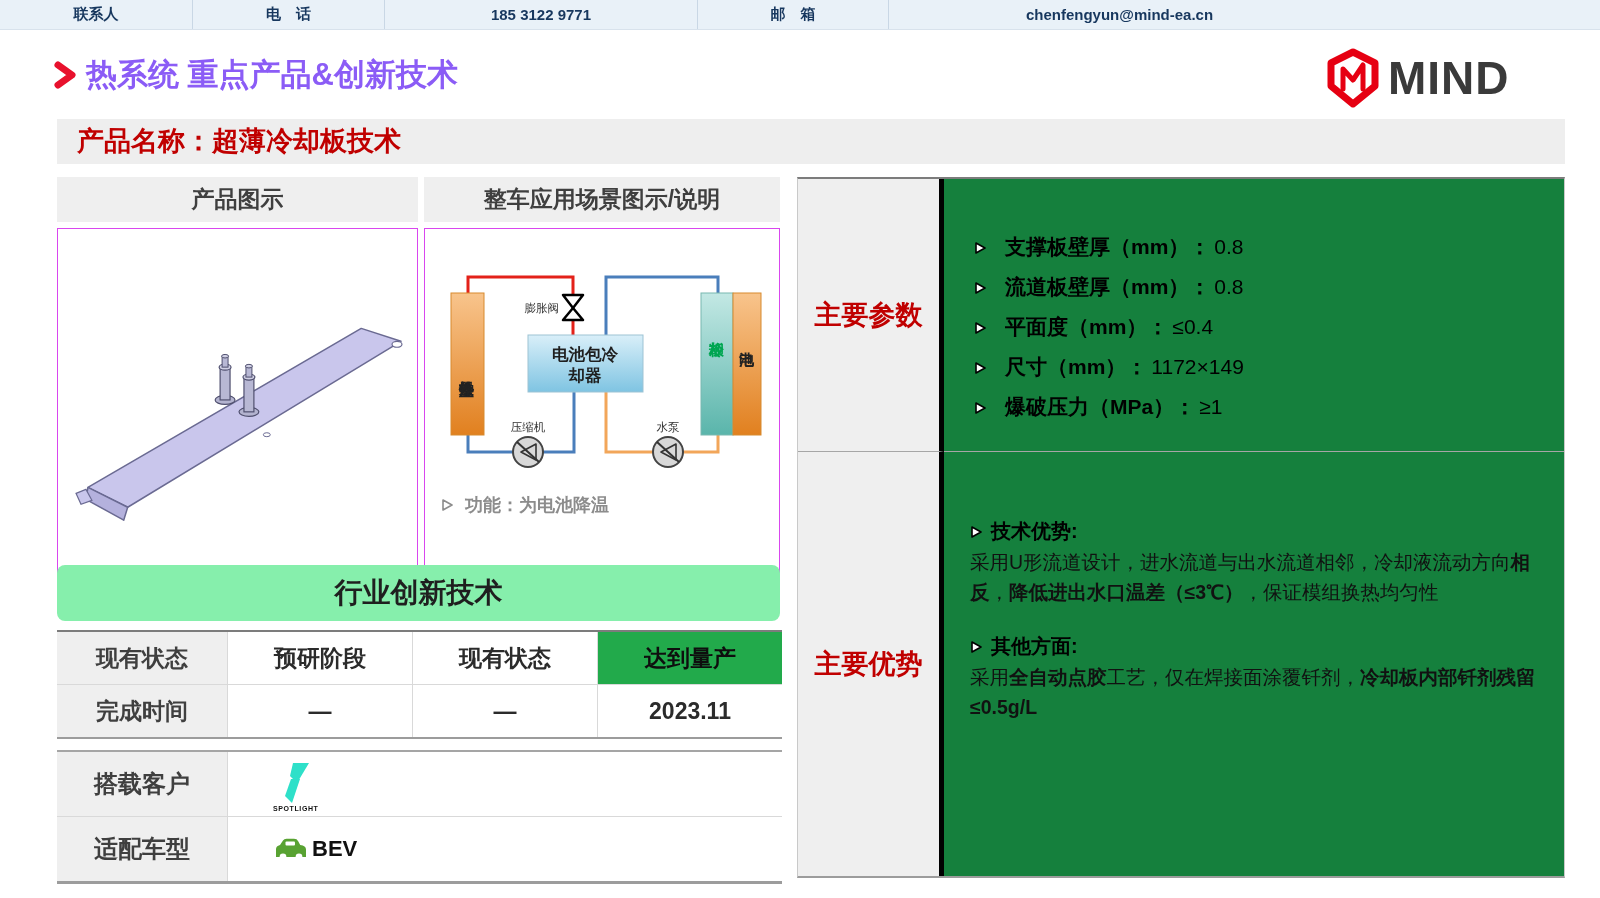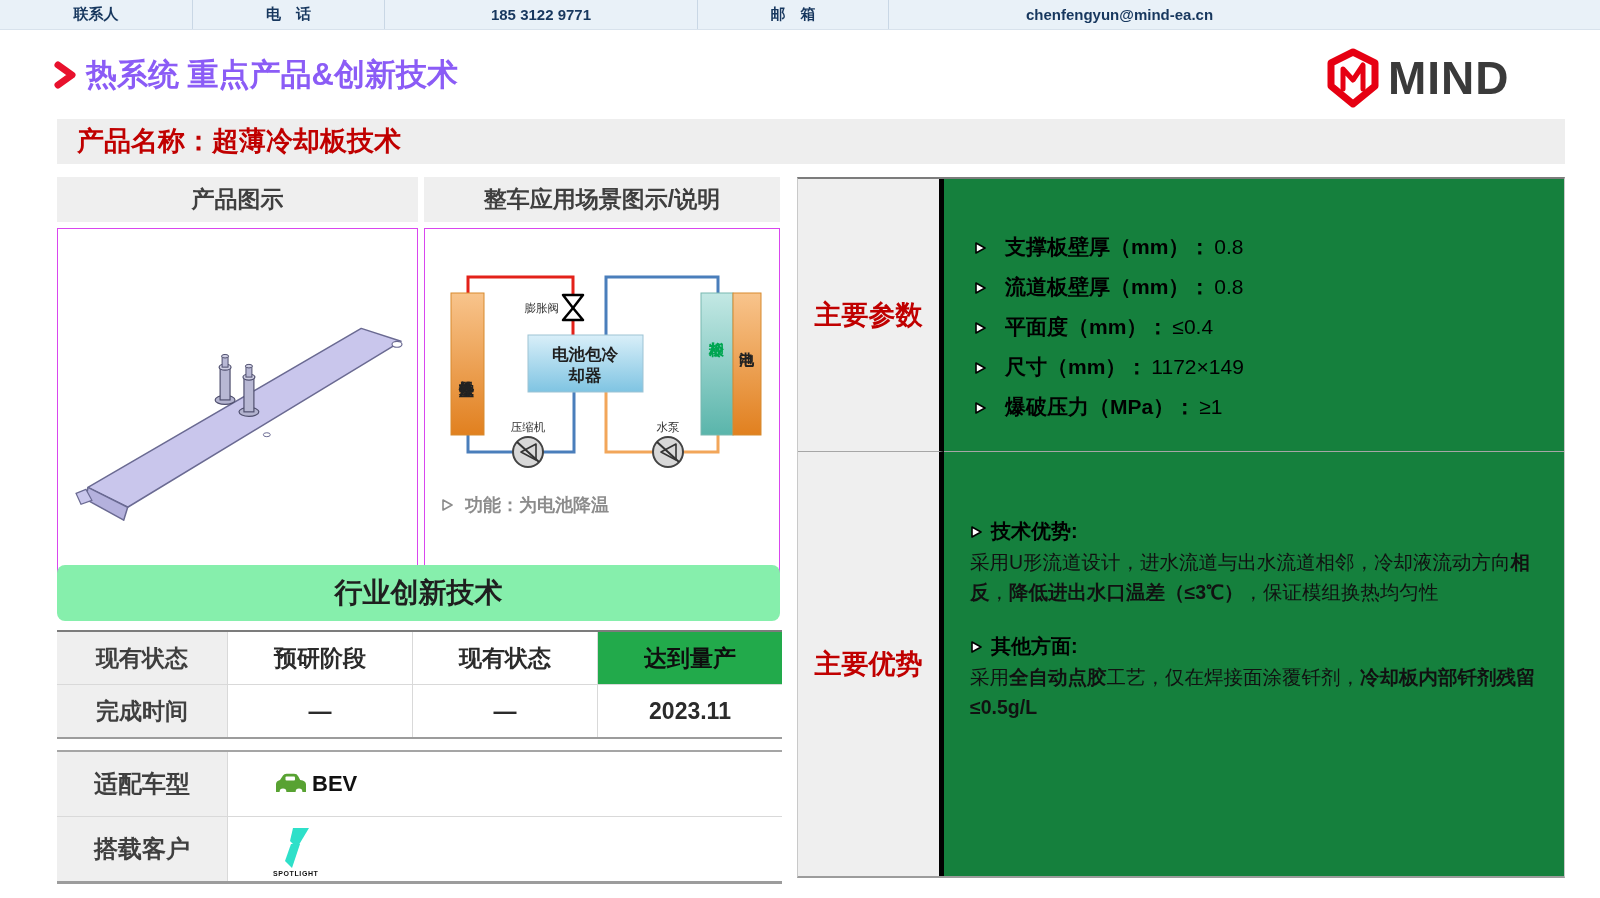--- a/index.html
+++ b/index.html
@@ -196,41 +196,41 @@
   <div class="st-row">
     <div class="st-cell stc0">完成时间</div>
     <div class="st-cell stc1">—</div>
     <div class="st-cell stc2">—</div>
     <div class="st-cell stc3">2023.11</div>
   </div>
 </div>
 
 <div class="vehicle-table">
   <div class="vt-row">
+    <div class="vt-head">搭载客户</div>
+    <div class="vt-content">
+      <div class="spotlight">
+        <svg width="26" height="40" viewBox="0 0 26 40">
+          <path d="M10 0 L26 0 L14 20 L7 13 Z" fill="#2ee0c9"></path>
+          <path d="M8 16 L17 16 L9 40 L2 33 Z" fill="#2ee0c9"></path>
+        </svg>
+        <span class="spotlight-label">SPOTLIGHT</span>
+      </div>
+    </div>
+  </div>
+  <div class="vt-row">
     <div class="vt-head">适配车型</div>
     <div class="vt-content">
       <svg width="36" height="26" viewBox="0 0 36 26">
         <path d="M3 21 L3 13 Q3 10 7 9 L10 4.5 Q11 2.8 13.5 2.8 L21 2.8 Q24 2.8 25.2 5.2 L27.2 9 Q33 9.6 33 13.4 L33 21 Z" fill="#58a232"></path>
         <rect x="12.5" y="5.5" width="9.5" height="4" rx="1" fill="#ffffff"></rect>
         <circle cx="10" cy="21" r="3.4" fill="#ffffff"></circle>
         <circle cx="26" cy="21" r="3.4" fill="#ffffff"></circle>
       </svg>
       <span class="bev-label">BEV</span>
-    </div>
-  </div>
-  <div class="vt-row">
-    <div class="vt-head">搭载客户</div>
-    <div class="vt-content">
-      <div class="spotlight">
-        <svg width="26" height="40" viewBox="0 0 26 40">
-          <path d="M10 0 L26 0 L14 20 L7 13 Z" fill="#2ee0c9"></path>
-          <path d="M8 16 L17 16 L9 40 L2 33 Z" fill="#2ee0c9"></path>
-        </svg>
-        <span class="spotlight-label">SPOTLIGHT</span>
-      </div>
     </div>
   </div>
 </div>
 
 <div class="right-panel">
   <div class="rp-head rp-divide">主要参数</div>
   <div class="rp-content rp-divide">
     <div class="params">
       <div class="param-item">
         <svg width="13" height="14" viewBox="0 0 13 14">

